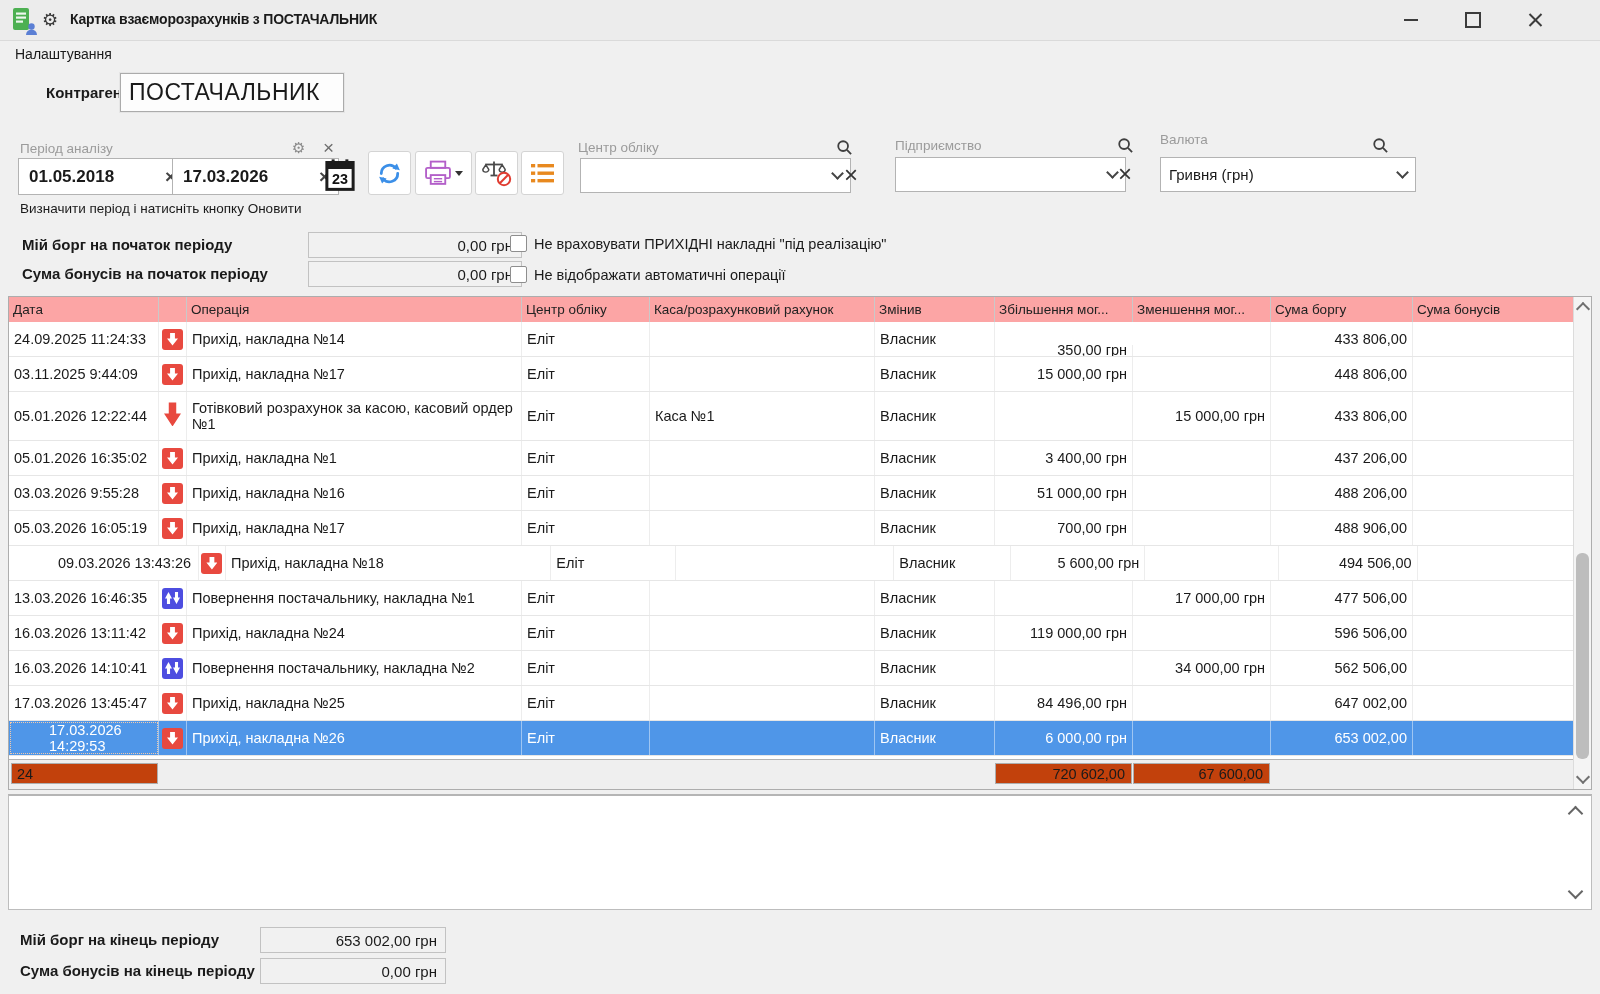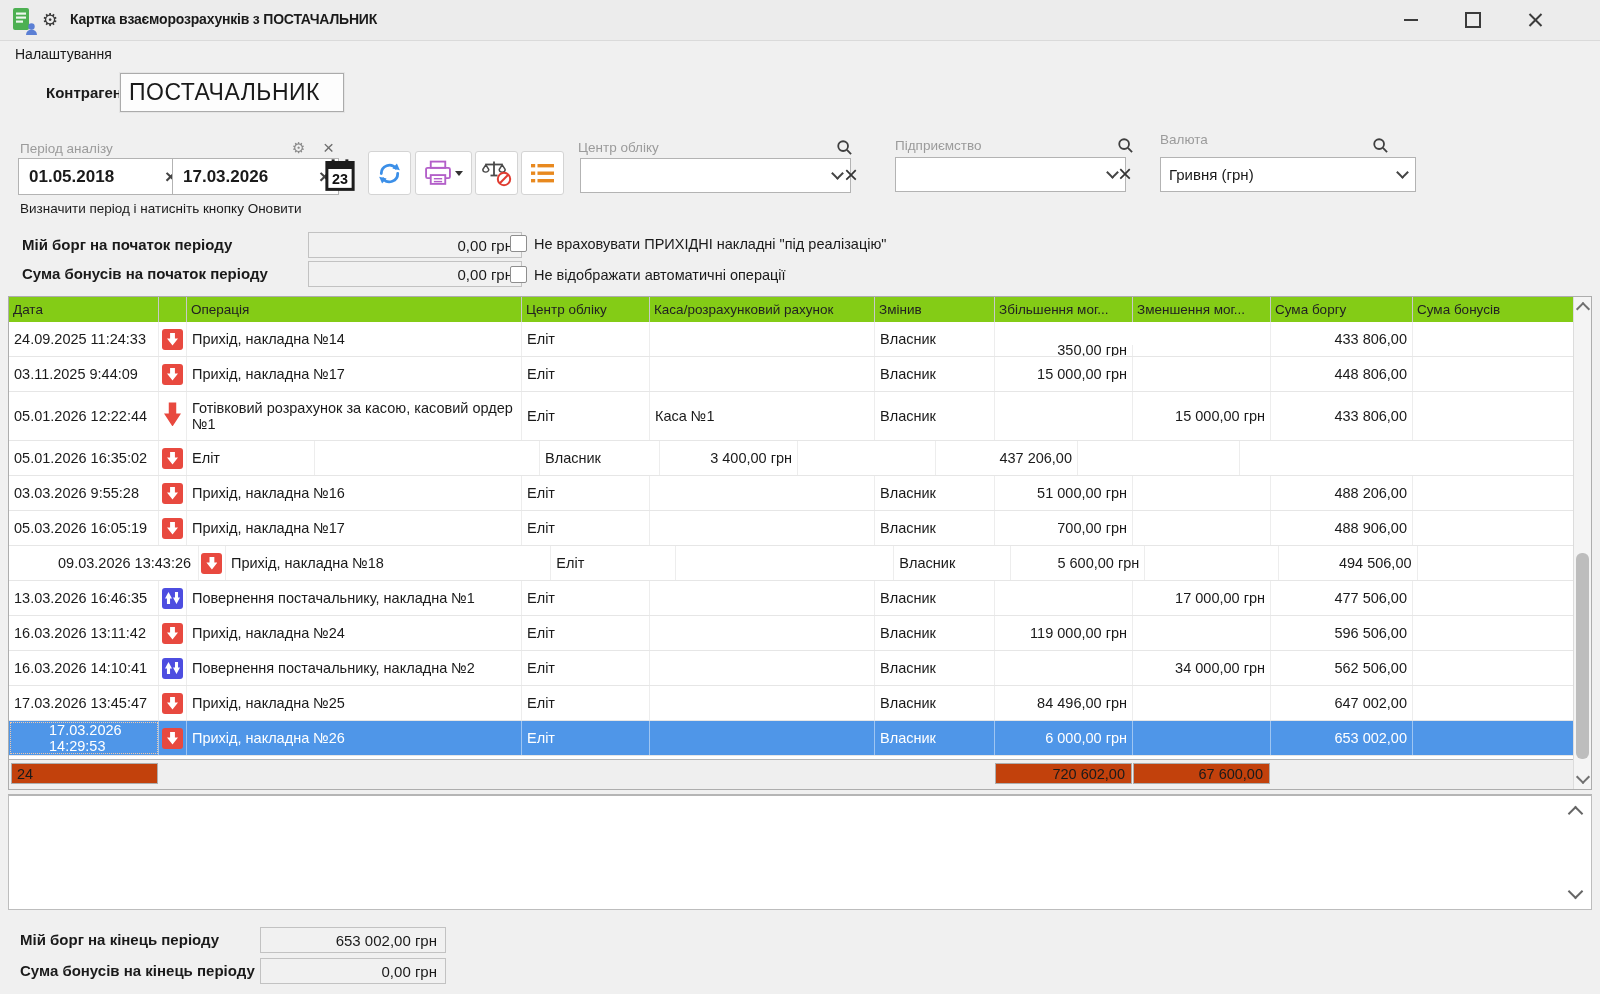--- a/index.html
+++ b/index.html
@@ -46,21 +46,21 @@
   .hint{left:20px;top:201px;font-size:13.5px;}
 
   
   .sum-label{font-size:15px;font-weight:bold;}
   .sumfield{background:#f1f1f1;border:1px solid #c2c2c2;font-size:15px;display:flex;align-items:center;justify-content:flex-end;padding:0 8px;}
   .checkbox{width:15px;height:15px;background:#fff;border:1px solid #8e8e8e;border-radius:2px;}
   .cb-label{font-size:14.5px;}
 
   
   .grid{left:8px;top:296px;width:1584px;height:494px;background:#fff;border:1px solid #adadad;box-sizing:border-box;}
-  .grid-header{position:absolute;left:0;top:0;width:1566px;height:25px;background:#84cc16;border-bottom:1px solid #b9b9b9;display:flex;}
+  .grid-header{position:absolute;left:0;top:0;width:1566px;height:25px;background:#fca5a5;border-bottom:1px solid #b9b9b9;display:flex;}
   .hcell{box-sizing:border-box;border-right:1px solid #c9c9c9;font-size:13.5px;color:#222;display:flex;align-items:center;padding:0 4px;overflow:hidden;white-space:nowrap;}
   .grid-body{position:absolute;left:0;top:25px;width:1566px;bottom:29px;overflow:hidden;background:#fff;}
   .trow{display:flex;height:34px;border-bottom:1px solid #e6e6e6;background:#fff;}
   .trow.tall{height:48px;}
   .tcell{box-sizing:border-box;border-right:1px solid #ededed;font-size:14.5px;display:flex;align-items:center;padding:0 5px;overflow:hidden;line-height:1.12;}
   .a-right{justify-content:flex-end;}
   .a-center{justify-content:center;padding:0;}
   .trow.selected{background:#4f96e8;color:#fff;}
   .trow.selected .tcell{border-right-color:rgba(255,255,255,.45);}
   .trow.selected .tcell:first-child{outline:1px dotted #f2c9a8;outline-offset:-2px;}
@@ -303,20 +303,21 @@
         <div class="tcell a-right" style="width: 142px;">433 806,00</div>
         <div class="tcell a-left" style="width: 162px;"></div>
       </div>
       <div class="trow">
         <div class="tcell a-left" style="width: 150px;">05.01.2026 16:35:02</div>
         <div class="tcell a-center" style="width: 28px;">
           <div class="icbox in">
             <span class="arr down"></span>
           </div>
         </div>
+        <div class="tcell a-left" style="width: 335px;">Прихід, накладна №1</div>
         <div class="tcell a-left" style="width: 128px;">Еліт</div>
         <div class="tcell a-left" style="width: 225px;"></div>
         <div class="tcell a-left" style="width: 120px;">Власник</div>
         <div class="tcell a-right" style="width: 138px;">3 400,00 грн</div>
         <div class="tcell a-right" style="width: 138px;"></div>
         <div class="tcell a-right" style="width: 142px;">437 206,00</div>
         <div class="tcell a-left" style="width: 162px;"></div>
       </div>
       <div class="trow">
         <div class="tcell a-left" style="width: 150px;">03.03.2026 9:55:28</div>

